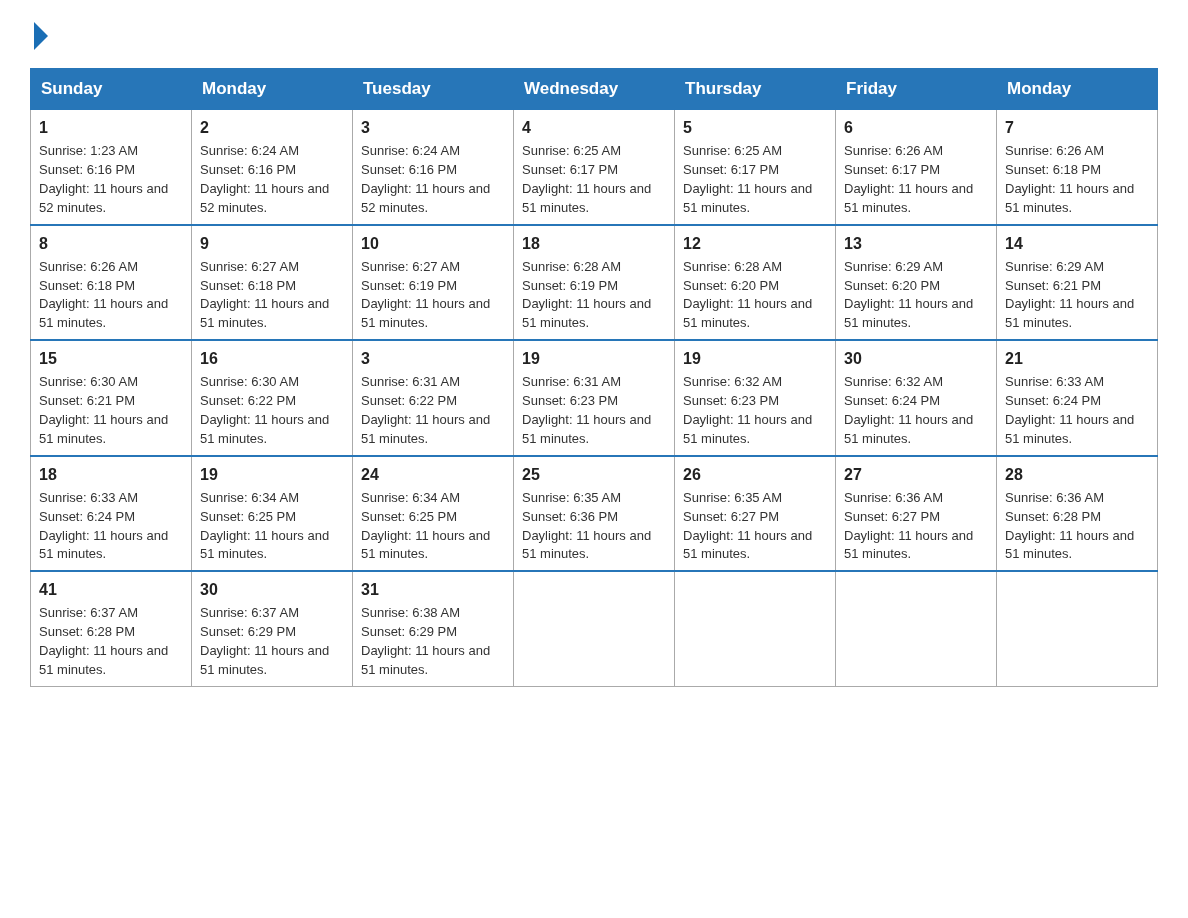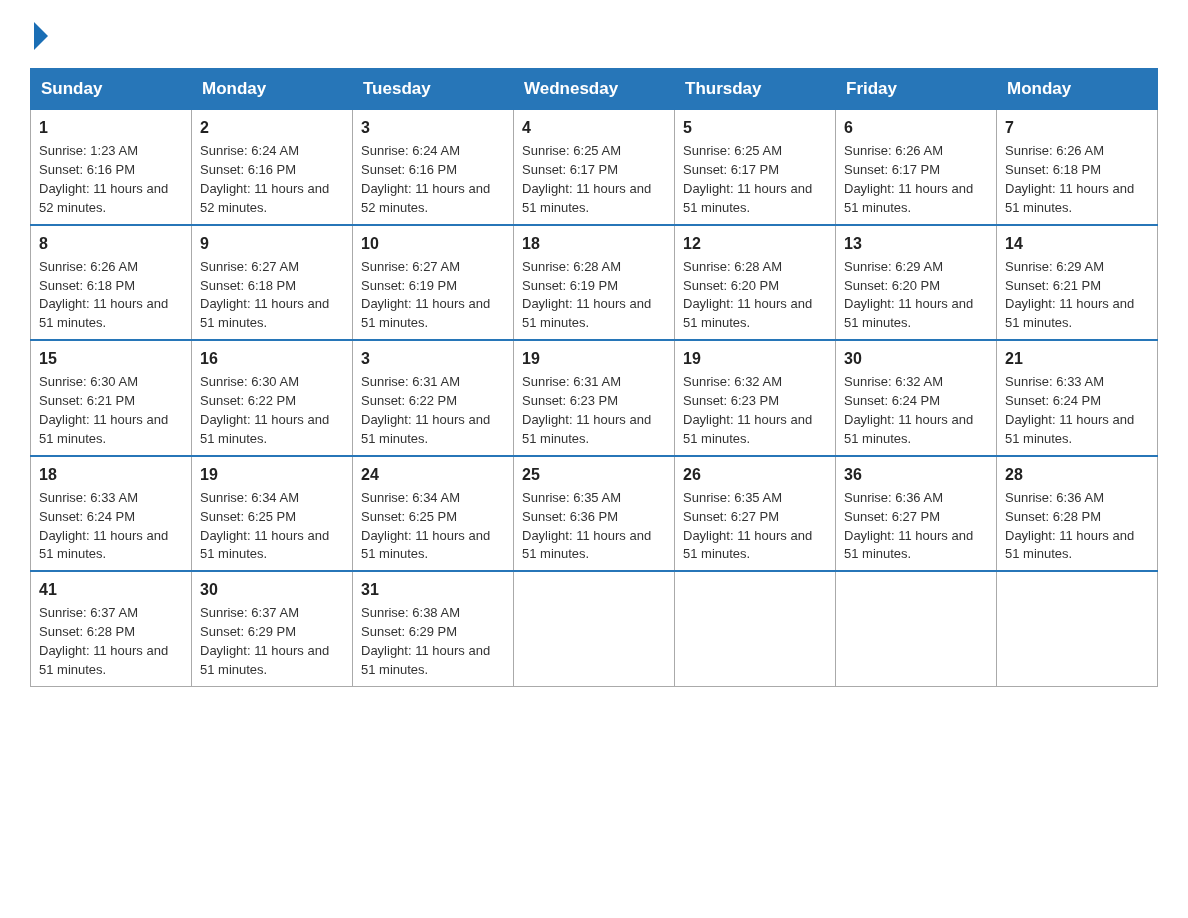--- a/index.html
+++ b/index.html
@@ -284,21 +284,21 @@
         <span>Sunset: 6:36 PM</span><br>
         <span>Daylight: 11 hours and 51 minutes.</span>
       </td>
         <td>
         <span class="day-num">26</span>
         <span>Sunrise: 6:35 AM</span><br>
         <span>Sunset: 6:27 PM</span><br>
         <span>Daylight: 11 hours and 51 minutes.</span>
       </td>
         <td>
-        <span class="day-num">36</span>
+        <span class="day-num">27</span>
         <span>Sunrise: 6:36 AM</span><br>
         <span>Sunset: 6:27 PM</span><br>
         <span>Daylight: 11 hours and 51 minutes.</span>
       </td>
         <td>
         <span class="day-num">28</span>
         <span>Sunrise: 6:36 AM</span><br>
         <span>Sunset: 6:28 PM</span><br>
         <span>Daylight: 11 hours and 51 minutes.</span>
       </td>

